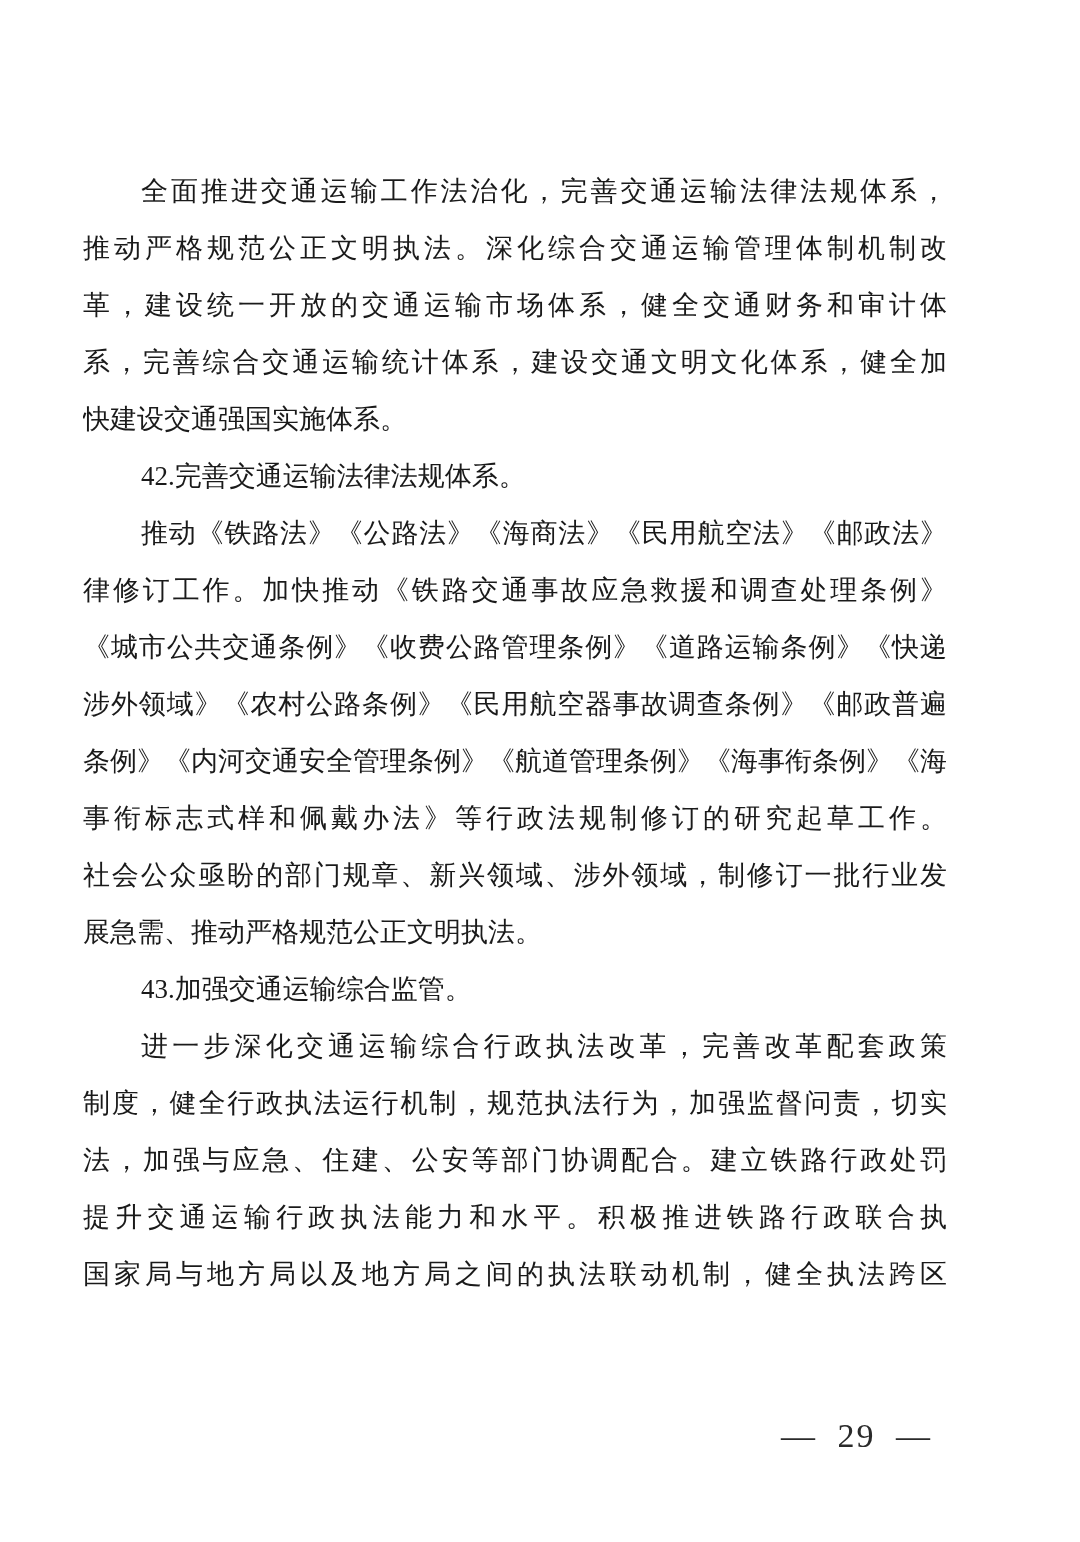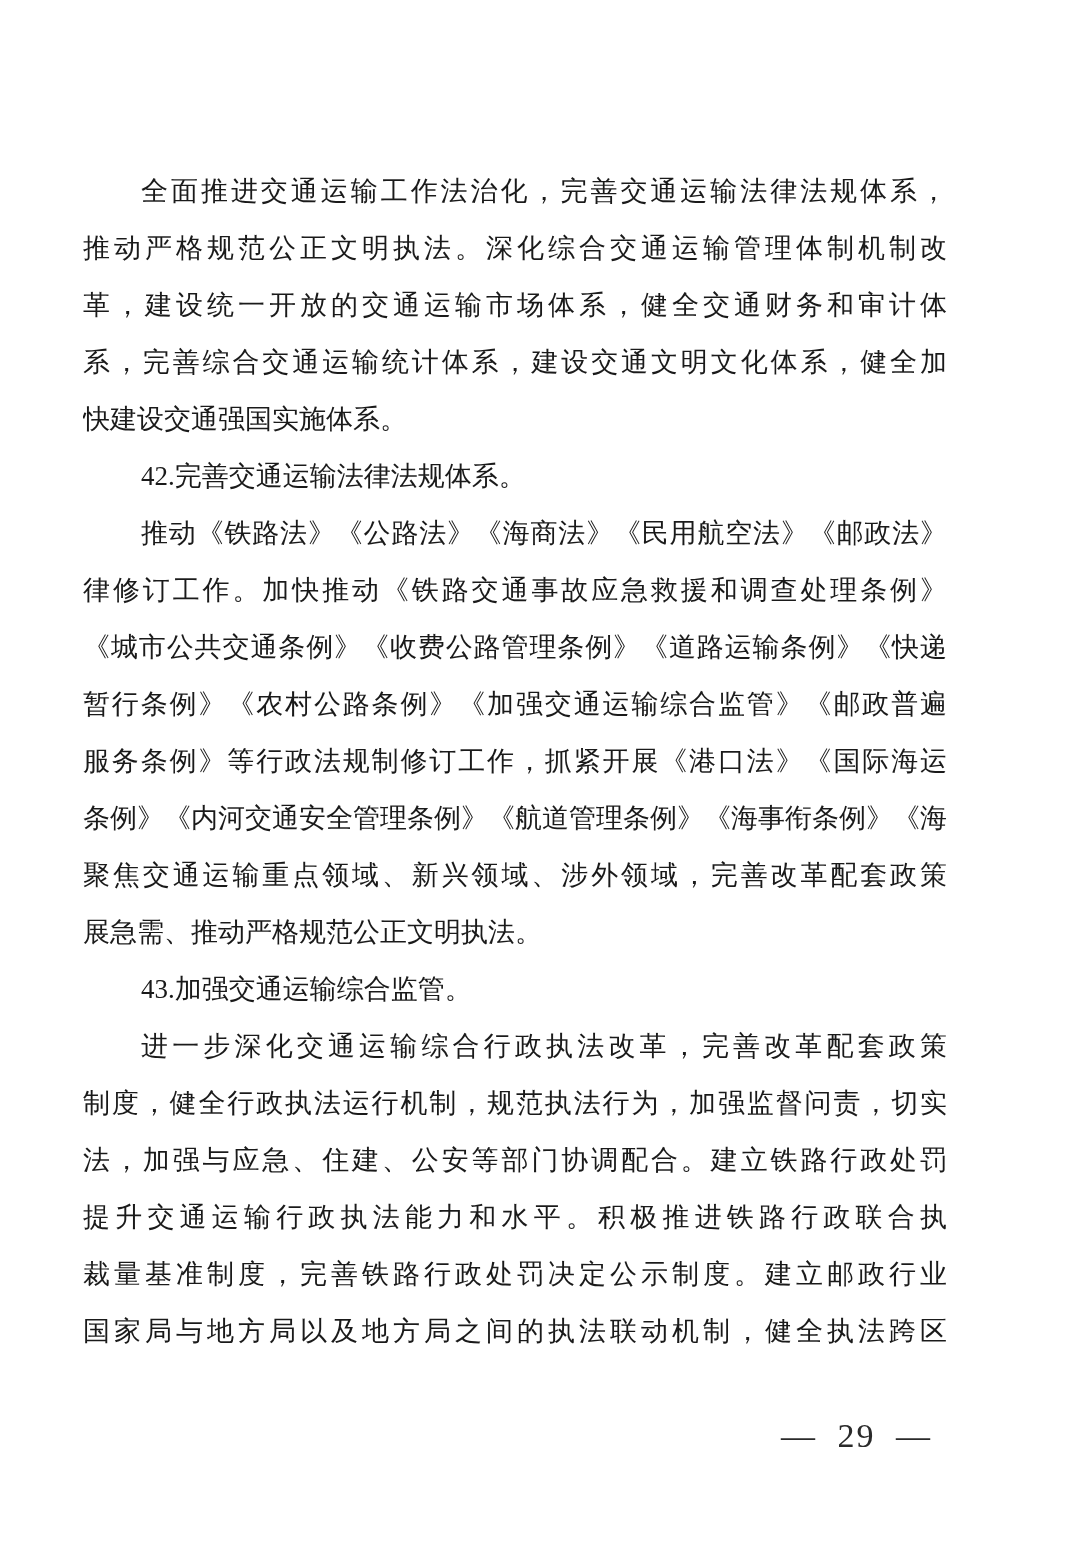--- a/index.html
+++ b/index.html
@@ -63,32 +63,31 @@
     <div class="line">推动严格规范公正文明执法。深化综合交通运输管理体制机制改</div>
     <div class="line">革，建设统一开放的交通运输市场体系，健全交通财务和审计体</div>
     <div class="line">系，完善综合交通运输统计体系，建设交通文明文化体系，健全加</div>
     <div class="line end">快建设交通强国实施体系。</div>
 
     <div class="line indent end">42.完善交通运输法律法规体系。</div>
 
     <div class="line indent">推动《铁路法》《公路法》《海商法》《民用航空法》《邮政法》等法</div>
     <div class="line">律修订工作。加快推动《铁路交通事故应急救援和调查处理条例》</div>
     <div class="line">《城市公共交通条例》《收费公路管理条例》《道路运输条例》《快递</div>
-    <div class="line">暂行条例》《农村公路条例》《加强交通运输综合监管》《邮政普遍</div>
-    <div class="line">服务条例》等行政法规制修订工作，抓紧开展《港口法》《国际海运</div>
+    <div class="line">涉外领域》《农村公路条例》《民用航空器事故调查条例》《邮政普遍</div>
     <div class="line">条例》《内河交通安全管理条例》《航道管理条例》《海事衔条例》《海</div>
-    <div class="line">聚焦交通运输重点领域、新兴领域、涉外领域，完善改革配套政策</div>
+    <div class="line">事衔标志式样和佩戴办法》等行政法规制修订的研究起草工作。</div>
+    <div class="line">社会公众亟盼的部门规章、新兴领域、涉外领域，制修订一批行业发</div>
     <div class="line end">展急需、推动严格规范公正文明执法。</div>
 
     <div class="line indent end">43.加强交通运输综合监管。</div>
 
     <div class="line indent">进一步深化交通运输综合行政执法改革，完善改革配套政策</div>
     <div class="line">制度，健全行政执法运行机制，规范执法行为，加强监督问责，切实</div>
     <div class="line">法，加强与应急、住建、公安等部门协调配合。建立铁路行政处罚</div>
     <div class="line">提升交通运输行政执法能力和水平。积极推进铁路行政联合执</div>
-    <div class="line">裁量基准制度，完善铁路行政处罚决定公示制度。建立邮政行业</div>
     <div class="line">国家局与地方局以及地方局之间的执法联动机制，健全执法跨区</div>
 
   </div>
 
   <div class="page-number">— 29 —</div>
 
 </div>
 
 </body></html>

